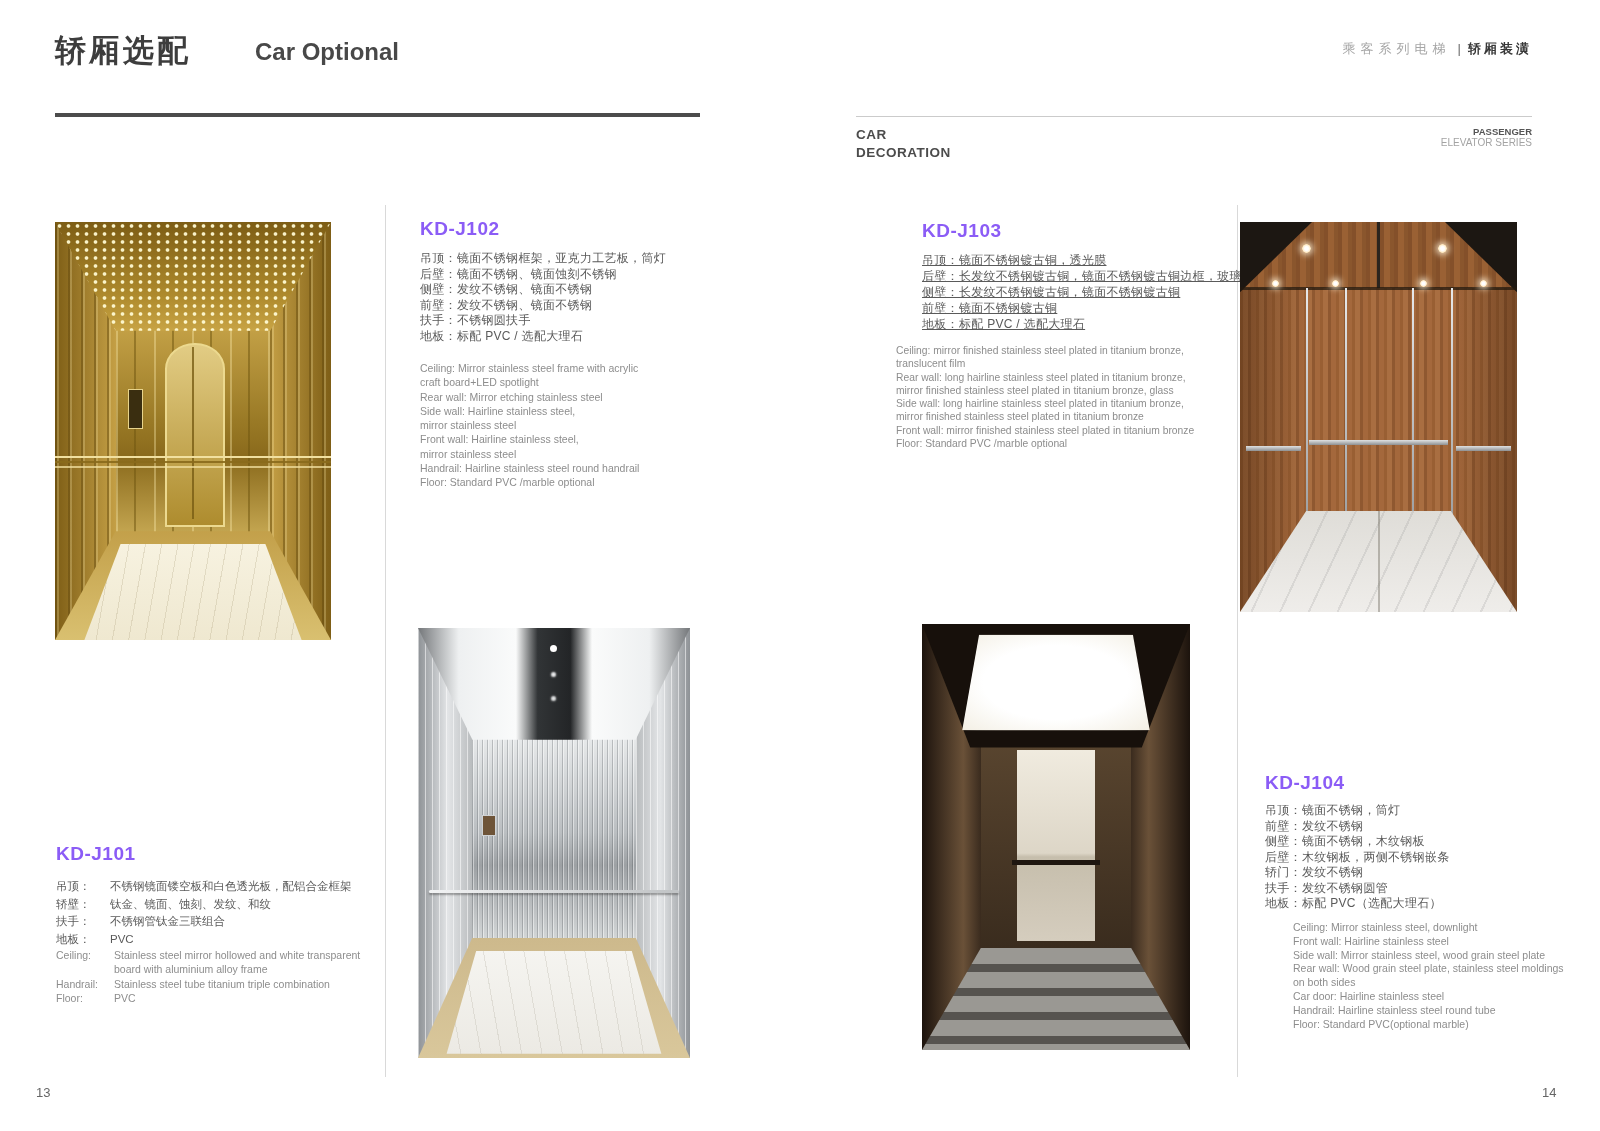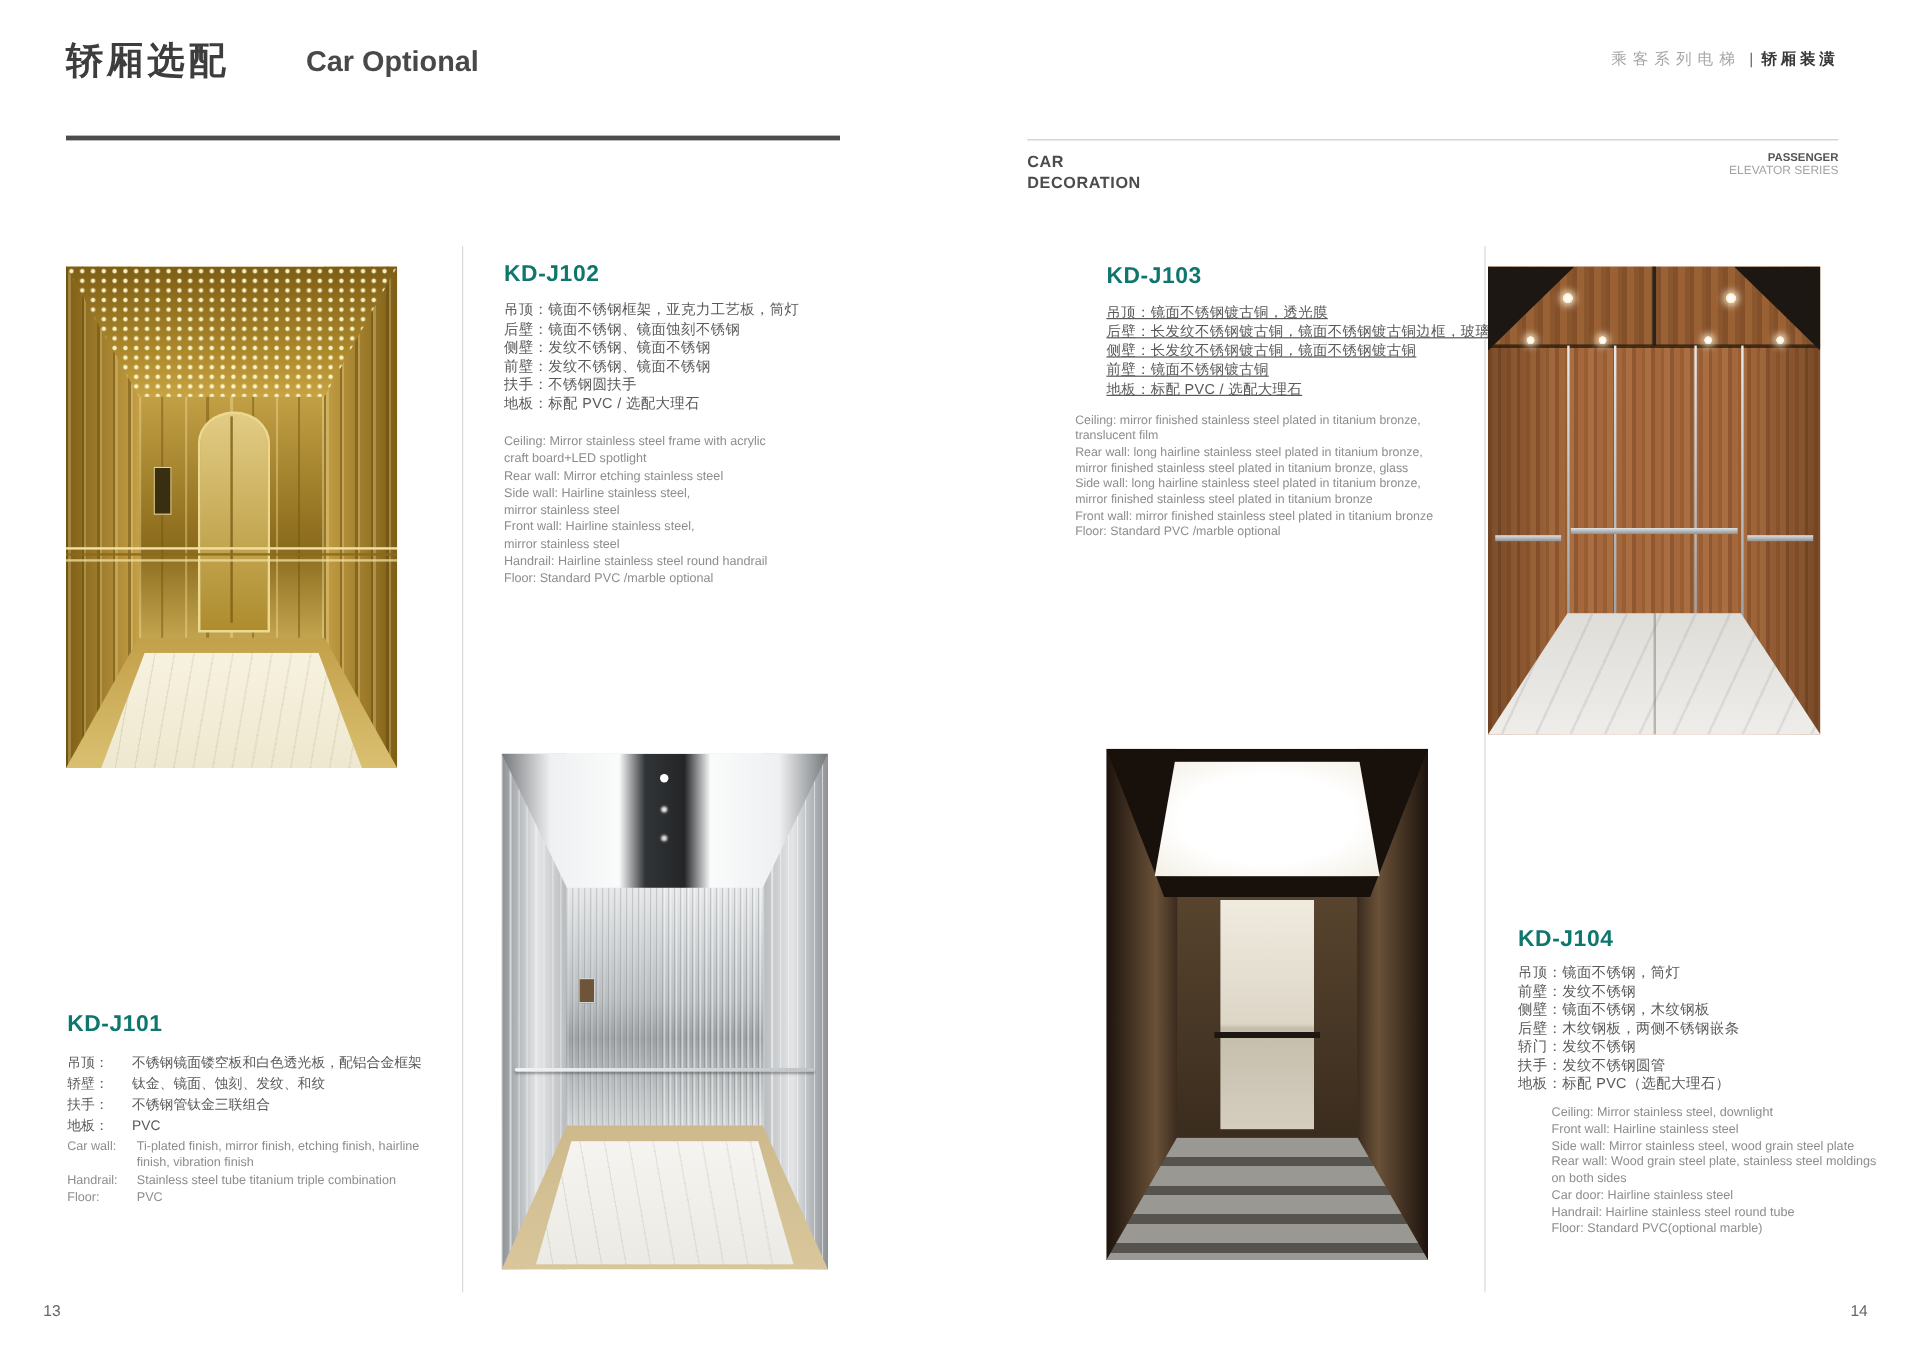--- a/index.html
+++ b/index.html
@@ -25,21 +25,21 @@
   #rp-series{right:68px;top:126px;text-align:right;line-height:11px;}
   .series-bold{font-size:9.5px;font-weight:bold;color:#555;}
   .series-light{font-size:10px;color:#a3a3a3;margin-left:28px;}
 
   
   .vdiv{width:1px;background:#d9d9d9;top:205px;height:872px;}
   #vdiv-left{left:385px;}
   #vdiv-right{left:1237px;}
 
   
-  .model-heading{font-size:19px;font-weight:bold;color:#0f766e;letter-spacing:.5px;}
+  .model-heading{font-size:19px;font-weight:bold;color:#8b5cf6;letter-spacing:.5px;}
   .zh-lines div{font-size:12px;color:#5a5a5a;line-height:15.5px;letter-spacing:.3px;white-space:nowrap;}
   .en-lines div{font-size:10.5px;color:#8d8d8d;line-height:14.3px;white-space:nowrap;}
 
   #j101-h{left:56px;top:843px;}
   #j101-zh{left:56px;top:879px;width:330px;}
   .row101zh{display:grid;grid-template-columns:54px 1fr;font-size:11.5px;color:#5a5a5a;line-height:14.5px;margin-bottom:3px;}
   #j101-en{left:56px;top:949px;width:308px;}
   .row101en{display:grid;grid-template-columns:58px 1fr;font-size:10.5px;color:#8d8d8d;line-height:13.8px;margin-bottom:1px;}
 
   #j102-h{left:420px;top:218px;}
@@ -205,22 +205,22 @@
     <span>扶手：</span>
       <span>不锈钢管钛金三联组合</span>
   </div>
   <div class="row101zh">
     <span>地板：</span>
       <span>PVC</span>
   </div>
 </div>
 <div class="abs" id="j101-en">
   <div class="row101en">
-    <span>Car wall:</span>
-      <span>Ti-plated finish, mirror finish, etching finish, hairline finish, vibration finish</span>
+    <span>Ceiling:</span>
+      <span>Stainless steel mirror hollowed and white transparent board with aluminium alloy frame</span>
   </div>
   <div class="row101en">
     <span>Handrail:</span>
       <span>Stainless steel tube titanium triple combination</span>
   </div>
   <div class="row101en">
     <span>Floor:</span>
       <span>PVC</span>
   </div>
 </div>

